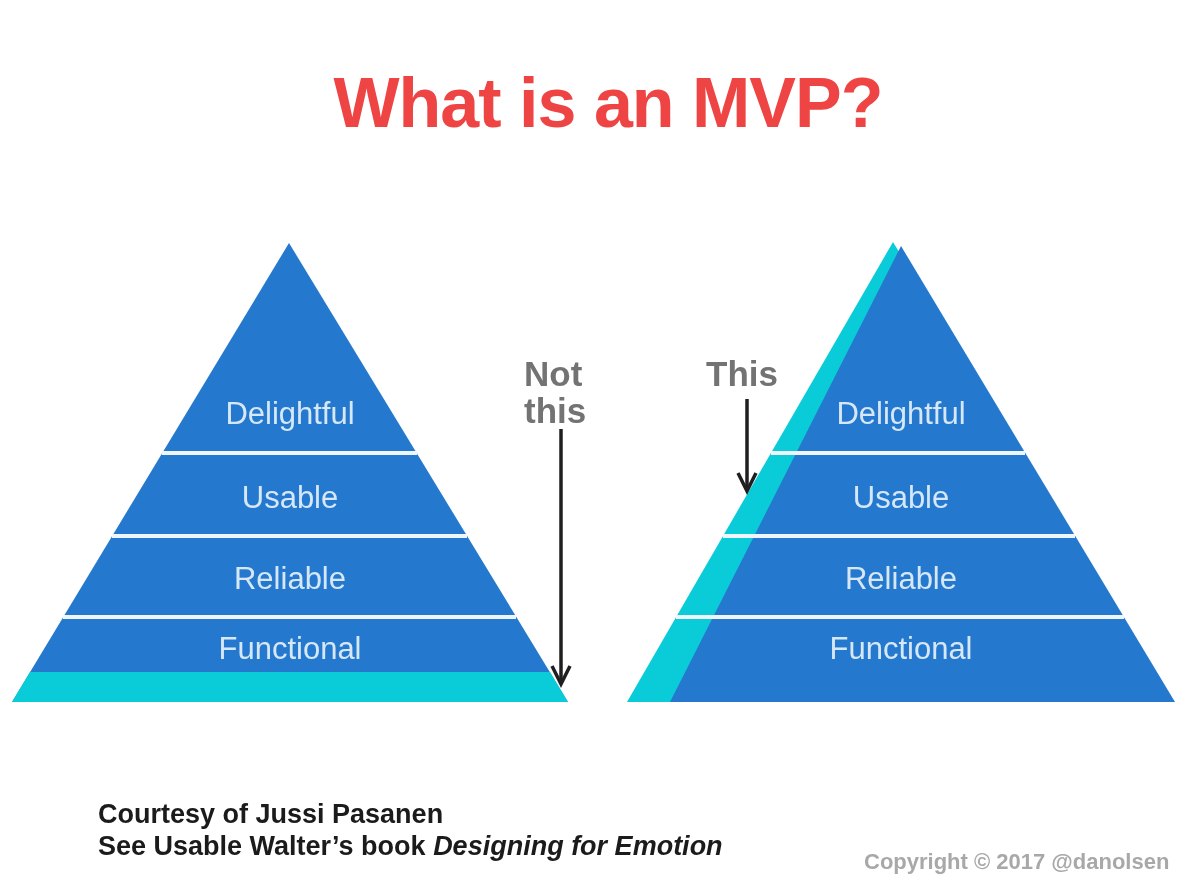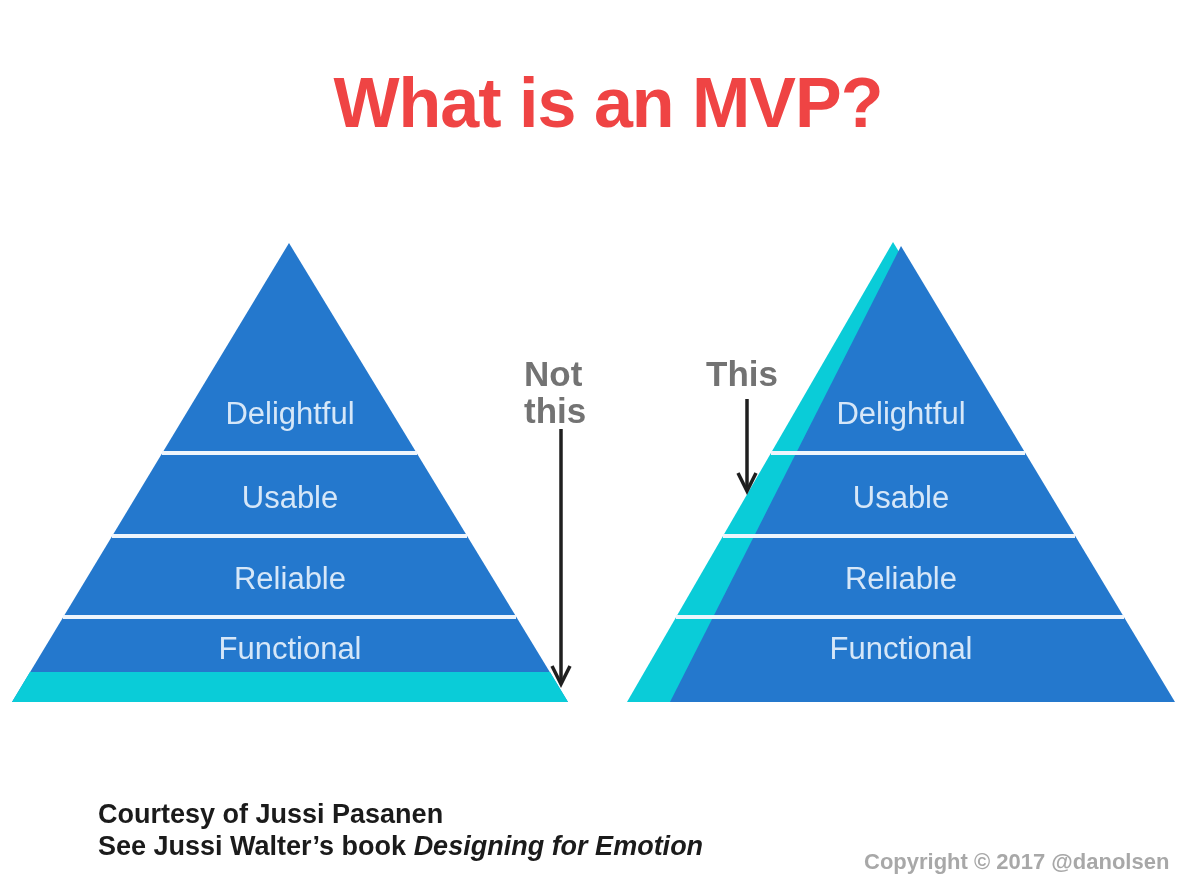--- a/index.html
+++ b/index.html
@@ -105,18 +105,18 @@
       <polyline points="738,473 747,491 756,473"></polyline>
     </g>
   </svg>
 
   <div class="annotation annotation-not-this">Not
 this</div>
   <div class="annotation annotation-this">This</div>
 
   <div class="credit">
     <div>Courtesy of Jussi Pasanen</div>
-    <div><span>See Jussi Walter’s book </span><span class="book-title">Designing for Emotion</span></div>
+    <div><span>See Usable Walter’s book </span><span class="book-title">Designing for Emotion</span></div>
   </div>
 
   <div class="copyright">Copyright © 2017 @danolsen</div>
 
 </div>
 
 </body></html>

